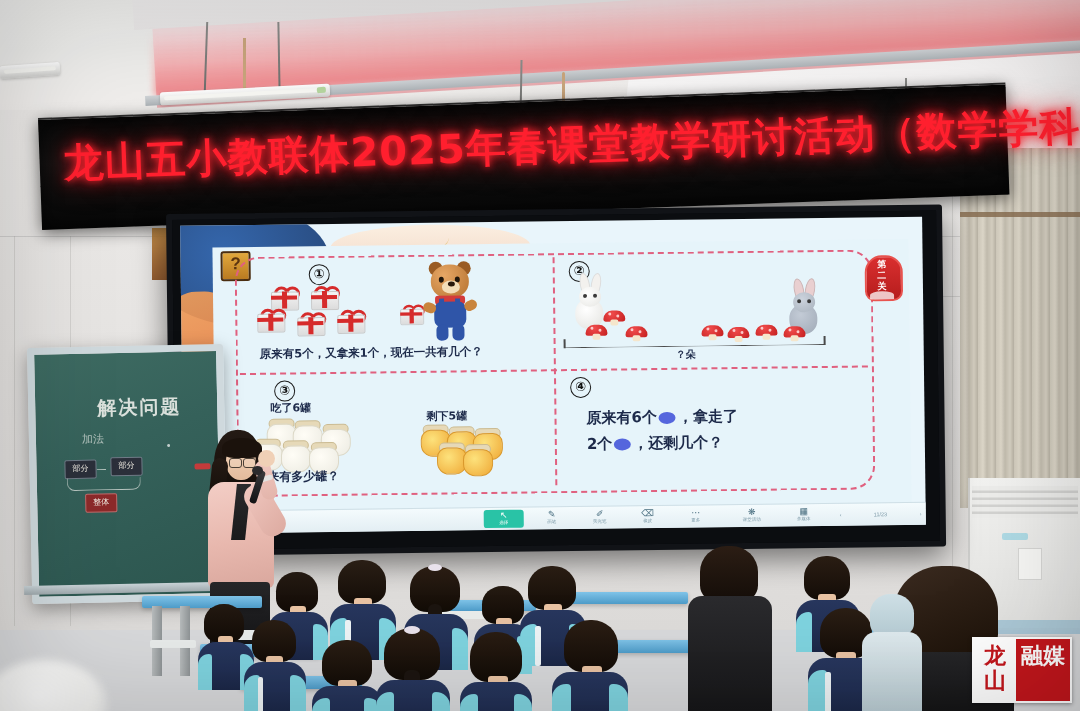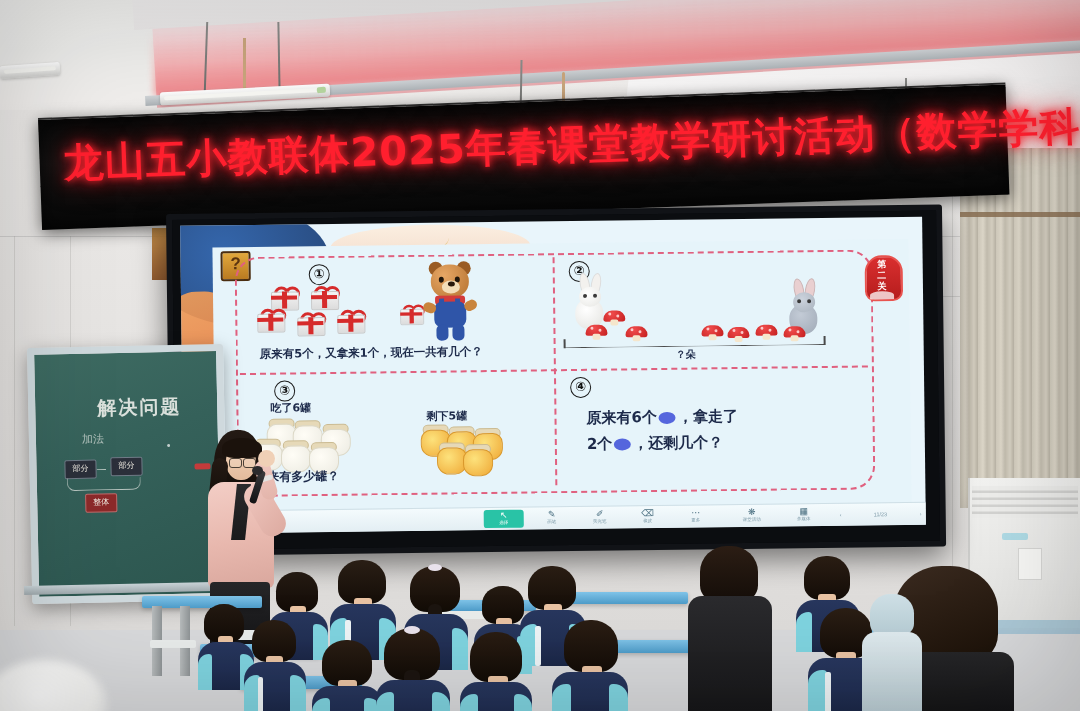--- a/index.html
+++ b/index.html
@@ -747,15 +747,19 @@
     <div class="abody" style="left:0px;top:86px;width:130px;height:64px;background:linear-gradient(180deg,#262628,#131315);"></div>
   </div>
 
   <div class="adult" style="left:862px;top:594px;width:60px;height:118px;">
     <div class="ahair" style="left:8px;top:0;width:44px;height:42px;background:linear-gradient(180deg,#cfe0e6,#b6ccd4);"></div>
     <div class="abody" style="left:0px;top:38px;width:60px;height:82px;background:linear-gradient(180deg,#dfeaee,#b9ccd3);"></div>
   </div>
 
   <div class="blurfg"></div>
 
+  <div class="wm">
+    <div class="left">龙山</div>
+    <div class="right">融媒</div>
+  </div>
 
   <div class="vignette"></div>
 </div>
 
 </body></html>

